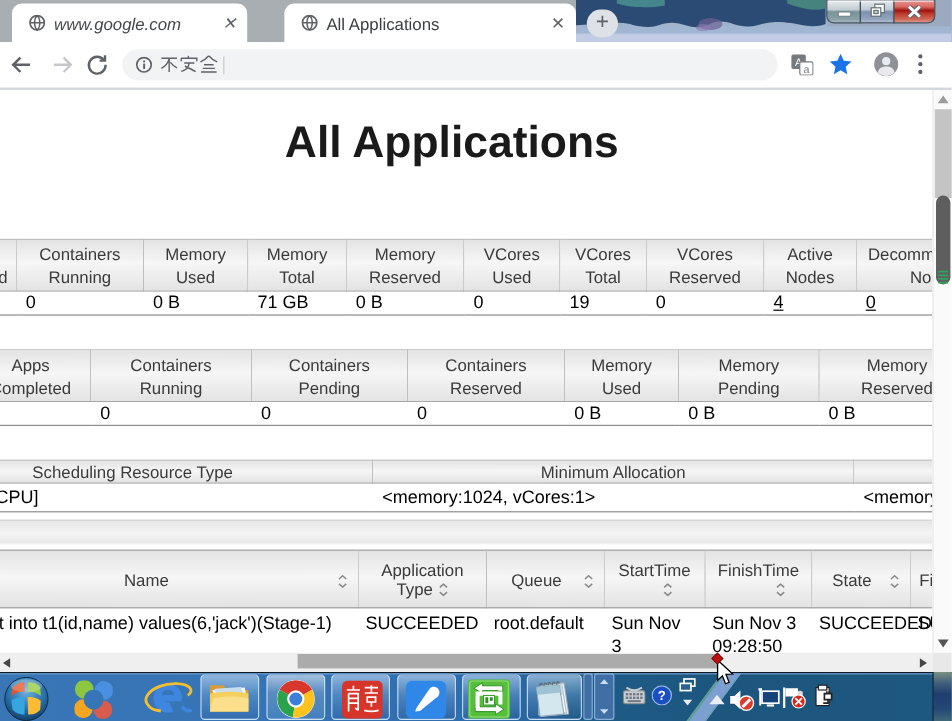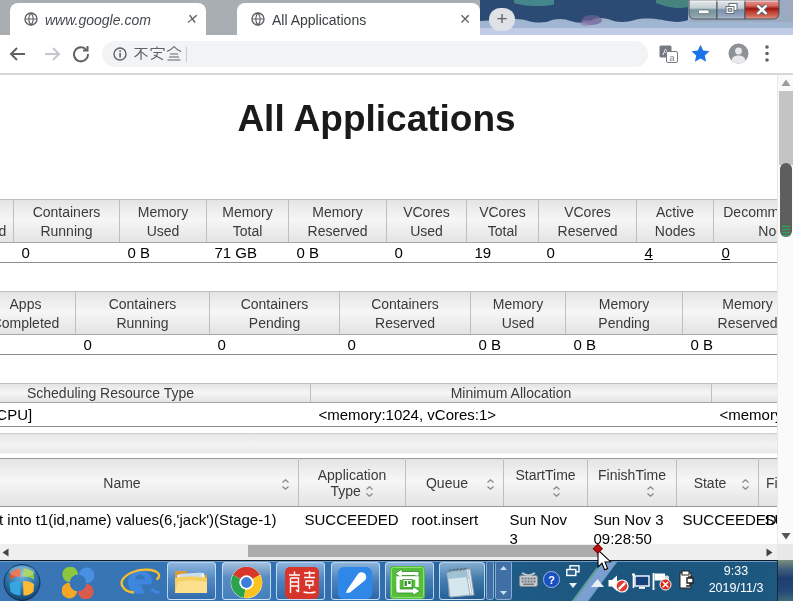--- a/index.html
+++ b/index.html
@@ -305,21 +305,21 @@
                   <path d="M1.5,3.5 L4.5,0.8 L7.5,3.5 M1.5,7.5 L4.5,10.2 L7.5,7.5" fill="none" stroke="#8a8a8a" stroke-width="1.3"></path>
                 </svg></span></th>
         <th class="pr">State <span class="sorts"><svg width="9" height="11" viewBox="0 0 9 11">
                   <path d="M1.5,3.5 L4.5,0.8 L7.5,3.5 M1.5,7.5 L4.5,10.2 L7.5,7.5" fill="none" stroke="#8a8a8a" stroke-width="1.3"></path>
                 </svg></span></th>
         <th class="pr">FinalStatus </th>
       </tr>
       <tr>
         <td>insert into t1(id,name) values(6,'jack')(Stage-1)</td>
         <td>SUCCEEDED</td>
-        <td>root.insert</td>
+        <td>root.default</td>
         <td>Sun Nov<br>3</td>
         <td>Sun Nov 3<br>09:28:50</td>
         <td>SUCCEEDED</td>
         <td>SUCCEEDED</td>
       </tr>
     </tbody>
       </table>
   </div>
 
   <div id="vscroll">
@@ -495,21 +495,20 @@
     <path d="M2.5,1.5 H13 V8.5 H2.5 Z" fill="#fff"></path>
     <path d="M13,4 C15,3 16,4 17,4.5 V9 H13 Z" fill="#D8DCE0"></path>
     <circle cx="13.5" cy="12.5" r="5.5" fill="#D8291A" stroke="#fff" stroke-width="1"></circle>
     <path d="M10.8,9.8 L16.2,15.2 M16.2,9.8 L10.8,15.2" stroke="#fff" stroke-width="1.6"></path>
   </svg>
   <svg class="trayico" style="top:570px;left:679px;" width="18" height="22" viewBox="0 0 18 22">
     <rect x="1" y="3" width="11" height="15" fill="#fff" stroke="#222"></rect>
     <rect x="3" y="1" width="7" height="4" fill="#fff" stroke="#222"></rect>
     <path d="M8,8 h6 v5 h-6 Z M10,6 v2 M12,6 v2 M11,13 v3 h-4" fill="#fff" stroke="#222" stroke-width="1.4"></path>
   </svg>
-  <div id="clock">9:33<br>2019/11/3</div>
   <div id="showdesk"></div>
 
   <svg style="position:absolute;top:543px;left:591px;z-index:50;" width="24" height="32" viewBox="0 0 24 32">
     <path d="M7,7 L7,24 L11,20.2 L13.6,26.8 L16.6,25.6 L14,19 L19.5,18.7 Z" fill="#fff" stroke="#000" stroke-width="1.1"></path>
     <rect x="3.6" y="2.6" width="6.4" height="6.4" transform="rotate(45 6.8 5.8)" fill="#BE0E0E" stroke="#7E0606"></rect>
   </svg>
 
 </div>
 
 </body></html>

